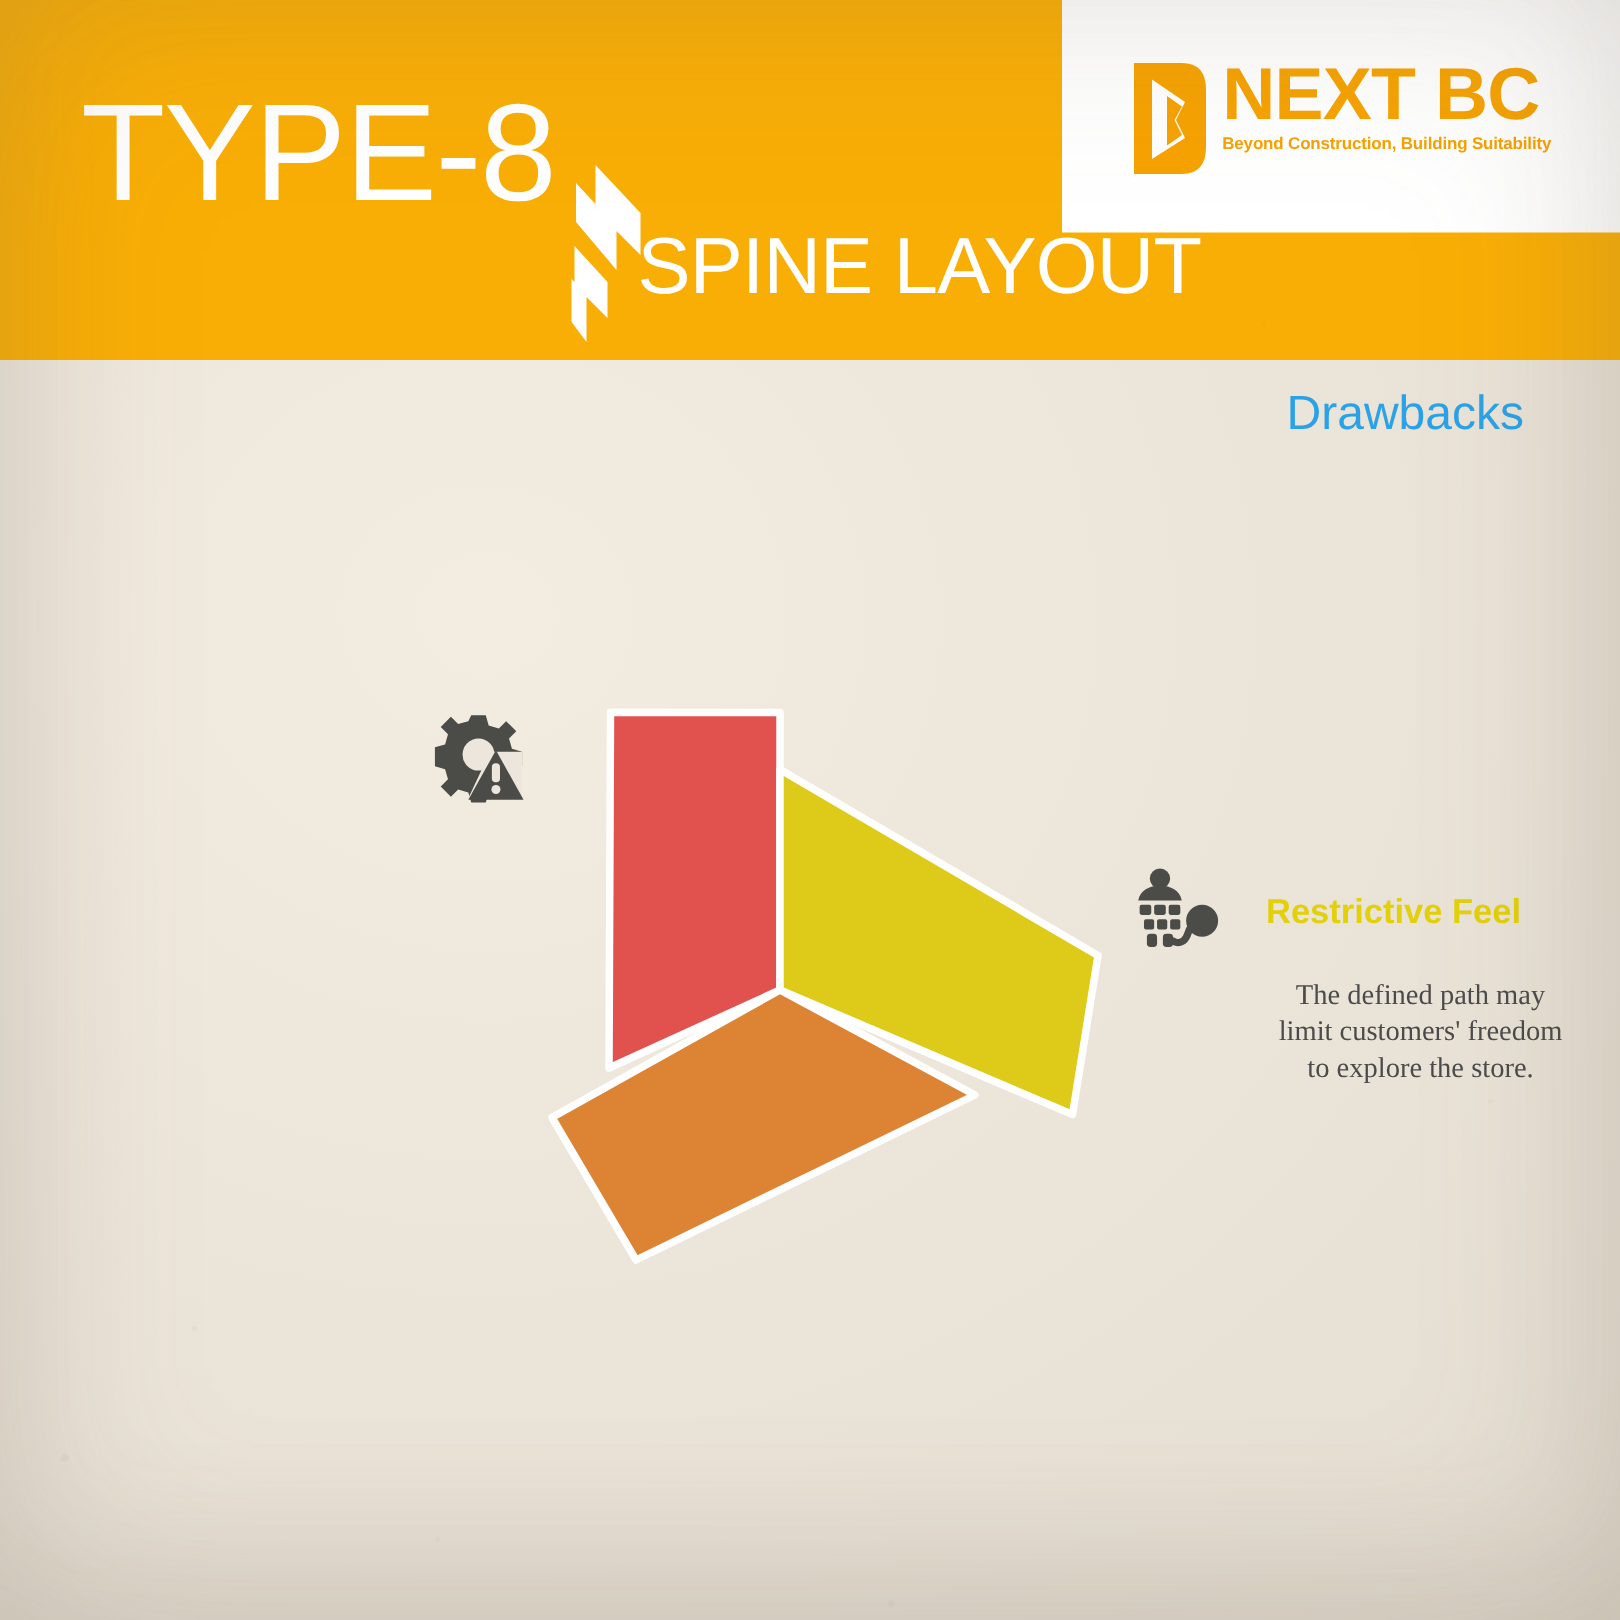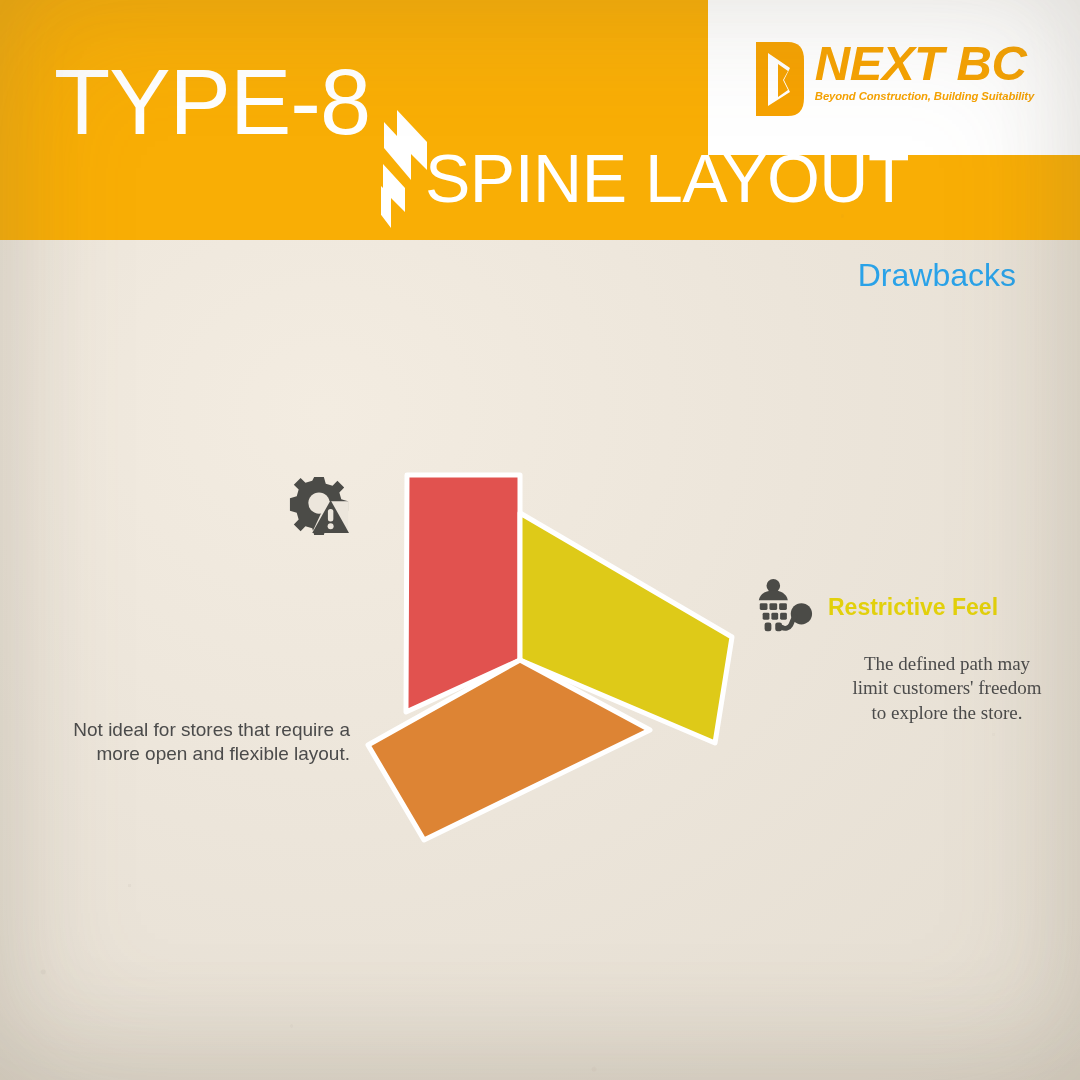--- a/index.html
+++ b/index.html
@@ -34,42 +34,42 @@
   }
 
   
   #header{
     position:absolute; left:0; top:0; width:1080px; height:240px;
     background:#F9AE05;
   }
   #logo-panel{
     position:absolute; left:708px; top:0; width:372px; height:155px;
     background:#ffffff;
-    display:flex; align-items:center; justify-content:center;font-style:italic;
+    display:flex; align-items:center; justify-content:center;
   }
   #logo-wrap{ display:flex; align-items:flex-start; gap:9px; margin-top:2px;}
   #logo-mark{ width:52px; height:78px; flex:0 0 auto; }
   #logo-text-col{ display:flex; flex-direction:column; }
   #logo-word{
     font-size:49px; font-weight:bold; color:#F6A200; letter-spacing:-0.5px;
     line-height:.96; font-family:"Liberation Sans", sans-serif;
     font-stretch:condensed; white-space:nowrap;
   }
   #logo-tag{
     font-size:11.3px; font-weight:bold; color:#F6A200; letter-spacing:-0.1px;
     margin-top:3px; white-space:nowrap;
   }
   #title-main{
     position:absolute; left:54px; top:56px;
     font-size:92px; color:#ffffff; letter-spacing:-1px; line-height:1;
     white-space:nowrap;
   }
   #title-sub{
     position:absolute; left:425px; top:178px;
-    font-size:68px; color:#ffffff; letter-spacing:-0.5px; line-height:1;
+    font-size:53px; color:#ffffff; letter-spacing:-0.5px; line-height:1;
     white-space:nowrap; transform:translateY(-50%);
   }
   #flash{
     position:absolute; left:381px; top:108px; width:62px; height:122px;
   }
 
   
   #drawbacks{
     position:absolute; right:64px; top:259px;
     font-size:32px; color:#2AA2E8; line-height:1; white-space:nowrap;
@@ -94,21 +94,21 @@
   #blk-adaptation .blk-title{ color:#E1524F; text-align:right; }
   #blk-adaptation .blk-body{ text-align:right; padding-left:42px; }
 
   #blk-suitability{ left:34px; top:705px; width:316px; }
   #blk-suitability .head-row{ justify-content:flex-end; align-items:center; }
   #blk-suitability .blk-title{ color:#E88B33; text-align:right; }
   #blk-suitability .blk-body{ text-align:right; padding-left:20px; }
 
   #blk-restrictive{ left:752px; top:577px; width:296px; }
   #blk-restrictive .head-row{ justify-content:flex-start; align-items:center; }
-  #blk-restrictive .blk-title{ color:#E2D00B; text-align:left; }
+  #blk-restrictive .blk-title{ color:#E2D00B; text-align:left;margin-left:16px; }
   #blk-restrictive .blk-body{ text-align:center; padding-left:94px; width:296px;font-family:Liberation Serif, serif; }
 </style>
 </head>
 <body>
 
 <div id="canvas">
 
   <div id="header">
 
     <div id="logo-panel">
@@ -155,21 +155,20 @@
         <circle cx="32" cy="30" r="11" fill="#ece6dc"></circle>
         <path d="M40 28 L62 28 L62 60 L25 60 Z" fill="#ece6dc"></path>
         <path d="M44 27 L63 61 H25 Z" fill="#4B4B47"></path>
         <rect x="41.2" y="36" width="5.6" height="13" rx="2.6" fill="#ece6dc"></rect>
         <circle cx="44" cy="54" r="3.1" fill="#ece6dc"></circle>
       </svg>
     </div>
   </div>
 
   <div class="block" id="blk-suitability">
-    <div class="blk-body">Not ideal for stores that require a more open and flexible layout.</div>
   </div>
 
   <div class="block" id="blk-restrictive">
     <div class="head-row">
       <svg class="ico" viewBox="0 0 64 64">
         <g fill="#4B4B47">
           <circle cx="22" cy="9" r="7"></circle>
           <path d="M7 24c1.5-7 7.5-10 15-10s13.5 3 15 10z"></path>
           <rect x="8" y="27" width="8" height="7" rx="1.4"></rect>
           <rect x="18" y="27" width="8" height="7" rx="1.4"></rect>

